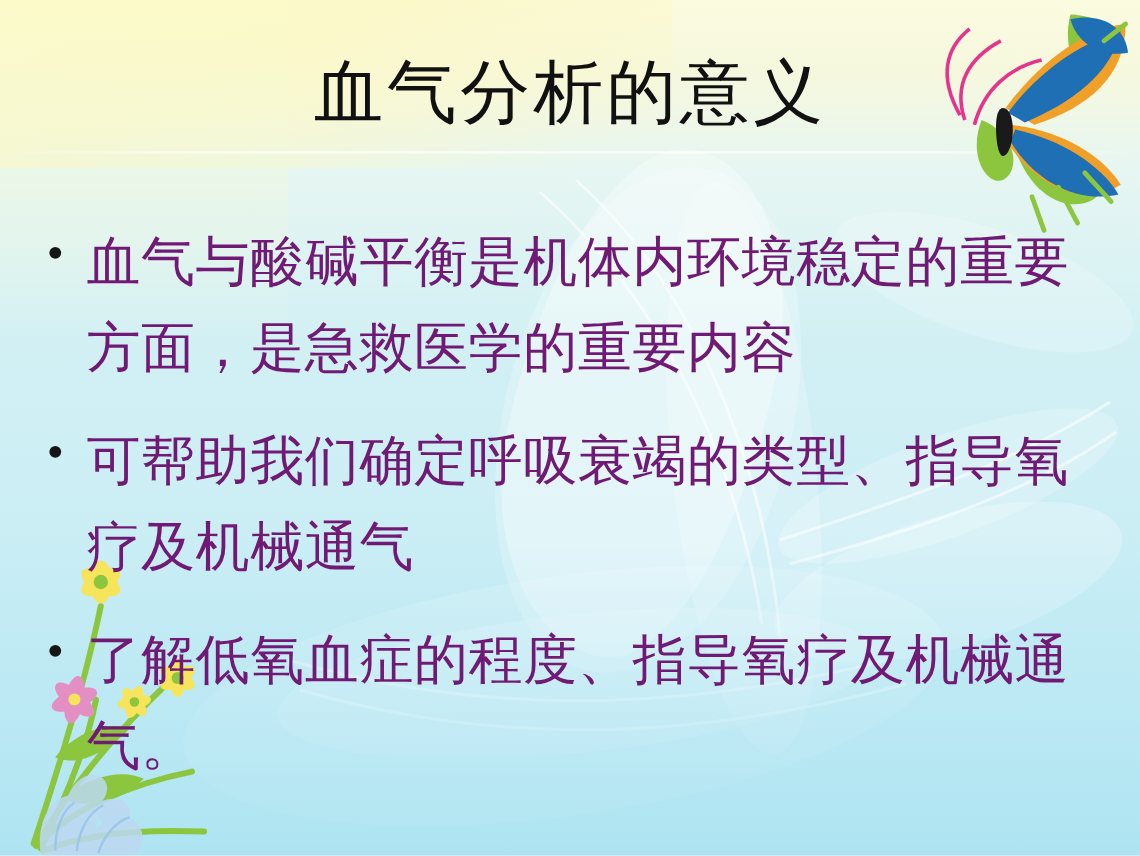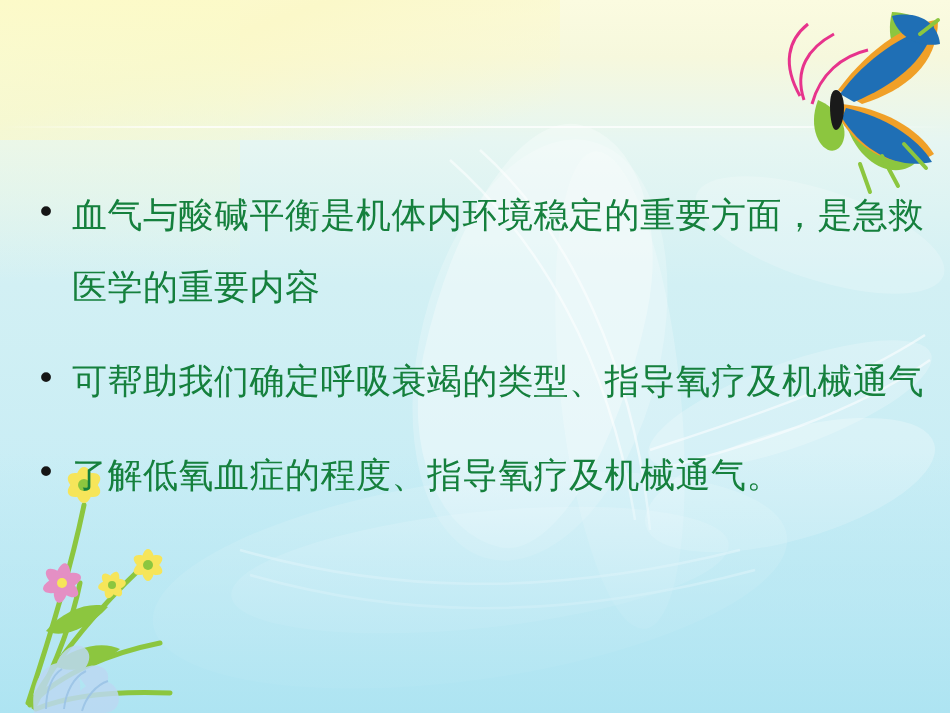--- a/index.html
+++ b/index.html
@@ -98,24 +98,24 @@
     flex: 0 0 auto;
     width: 36px;
     font-size: 34px;
     line-height: 60px;
     color: #151515;
     text-align: left;
     font-family: "DejaVu Sans", "Liberation Sans", sans-serif;
   }
   .bullet .txt {
     flex: 1 1 auto;
-    font-family: Liberation Mono, monospace;
-    font-size: 35px;
+    font-family: Liberation Sans, sans-serif;
+    font-size: 45px;
     line-height: 72px;
-    color: #15803d;
+    color: #701a75;
     letter-spacing: 0.5px;
   }
 
   
   .butterfly {
     position: absolute;
     right: 8px;
     top: 4px;
     width: 200px;
     height: 200px;
@@ -254,20 +254,21 @@
       <path d="M56 292 C 62 274, 78 268, 86 276 C 94 284, 86 298, 76 302"></path>
       <path d="M76 300 C 90 288, 106 292, 108 302 C 110 312, 98 318, 88 316"></path>
     </g>
     <g stroke="#9cc4e6" stroke-width="2" fill="none" opacity="0.9">
       <path d="M46 336 C 46 318, 52 302, 62 296"></path>
       <path d="M64 336 C 66 318, 74 304, 86 298"></path>
       <path d="M82 338 C 86 324, 96 312, 108 308"></path>
     </g>
   </svg>
 
+  <div class="title">血气分析的意义</div>
 
   <div class="body">
     <div class="bullet">
       <span class="dot">•</span>
       <span class="txt">血气与酸碱平衡是机体内环境稳定的重要方面，是急救医学的重要内容</span>
     </div>
     <div class="bullet">
       <span class="dot">•</span>
       <span class="txt">可帮助我们确定呼吸衰竭的类型、指导氧疗及机械通气</span>
     </div>

